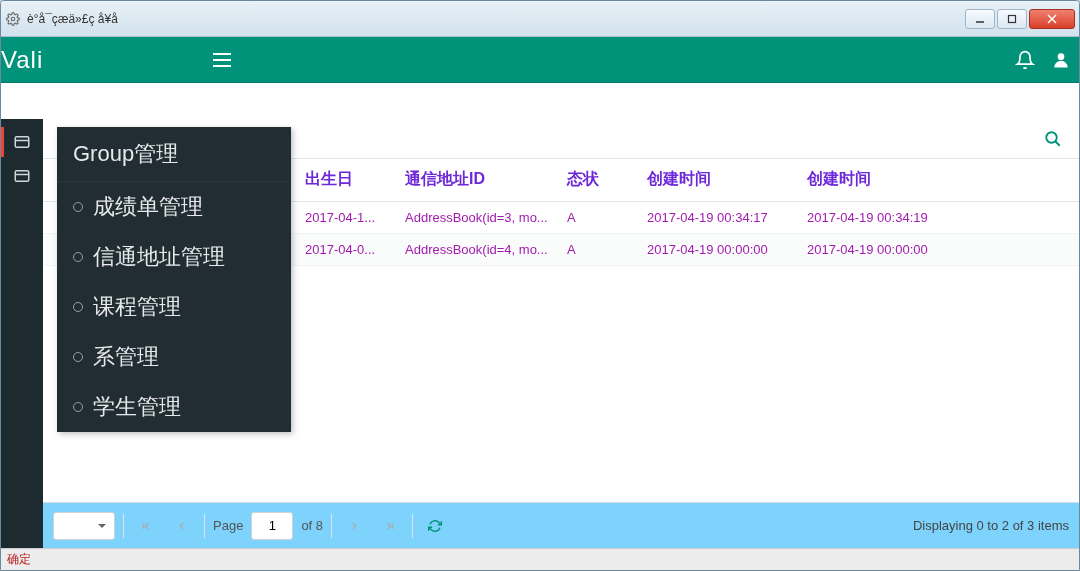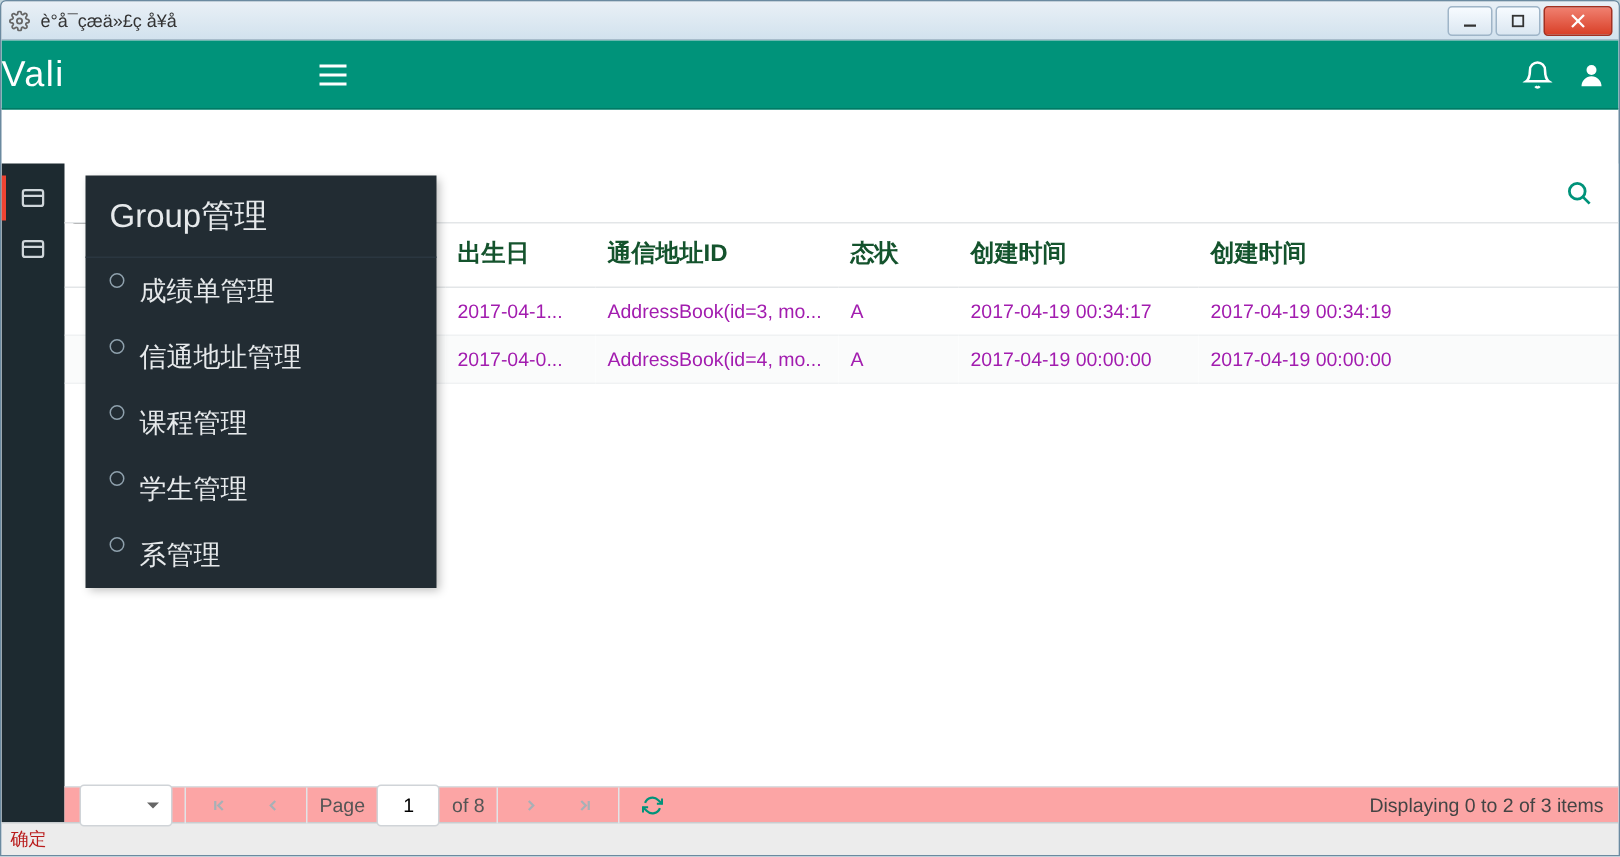--- a/index.html
+++ b/index.html
@@ -11,21 +11,21 @@
     margin: 0 auto;
     width: 1080px; height: 571px;
     background: #fff;
     border: 1px solid #6b8aa0;
     border-radius: 4px 4px 0 0;
     display: flex; flex-direction: column;
     position: relative;
     overflow: hidden;
   }
   .titlebar {
-    height: 26px;
+    height: 36px;
     background: linear-gradient(#e9f0f6, #d2e2ee);
     border-bottom: 1px solid #a8bccb;
     display: flex; align-items: center; padding: 0 4px;
     font-size: 12px;
   }
   .titlebar .ticon { width: 16px; height: 16px; margin-right: 6px; display:flex;align-items:center;justify-content:center;color:#555; }
   .titlebar .ttitle { flex: 1; color: #333; }
   .winbtns { display: flex; gap: 0; }
   .winbtn {
     width: 30px; height: 20px;
@@ -67,31 +67,31 @@
     white-space:nowrap;
   }
 
   .flyout {
     position:absolute; left:56px; top:8px;
     width:234px; background:#222c33; color:#e6e9eb;
     z-index:10;
     box-shadow: 2px 2px 6px rgba(0,0,0,.25);
   }
   .flyout-title { font-size:22px; font-weight:300; padding:12px 16px; border-bottom:1px solid #2a3640; }
-  .flyout-item { display:flex; padding:10px 16px; font-size:18px; cursor:pointer; }
+  .flyout-item { display:flex; align-items:center; padding:10px 16px; font-size:22px; cursor:pointer; }
   .flyout-item .circ { width:10px; height:10px; border:1px solid #8fa1ad; border-radius:50%; margin-right:10px; flex-shrink:0; }
 
   .content { flex:1; display:flex; flex-direction:column; position:relative; }
   .toolarea { height:40px; border-bottom:1px solid #e3e6e8; display:flex; align-items:center; justify-content:flex-end; padding-right:14px; }
   .toolarea .searchbtn { color:#00937a; cursor:pointer; width:24px; height:24px; display:flex;align-items:center;justify-content:center; }
 
   .grid { flex:1; overflow:hidden; }
   table { width:100%; border-collapse:collapse; table-layout:fixed; }
   thead th {
-    text-align:left; font-weight:700; font-size:16px; color:#14532d;
+    text-align:left; font-weight:700; font-size:16px; color:#6d28d9;
     height:42px; padding:0 8px; background:#fff;
     border-bottom:1px solid #e3e6e8;
     white-space:nowrap; overflow:hidden; text-overflow:ellipsis;
   }
   tbody td {
     height:32px; padding:0 8px; font-size:13px; color:#a21caf;
     border-bottom:1px solid #f0f2f3;
     white-space:nowrap; overflow:hidden; text-overflow:ellipsis;
   }
   tbody tr:nth-child(odd) { background:#fff; }
@@ -99,21 +99,21 @@
 
   .col-lead { width:254px; }
   .col-birth { width:100px; }
   .col-addr { width:162px; }
   .col-state { width:80px; }
   .col-created { width:160px; }
   .col-updated { width:auto; }
 
   
   .pager {
-    height:24px; border-top:1px solid #d9dde0; background:#fca5a5;
+    height:46px; border-top:1px solid #d9dde0; background:#7dd3fc;
     display:flex; align-items:center; padding:0 10px; gap:8px; font-size:13px; color:#333;
   }
   .pager .dd {
     width:62px; height:28px; border:1px solid #d0d4d8; border-radius:3px; background:#fff;
     display:flex; align-items:center; justify-content:flex-end; padding-right:8px; cursor:pointer;
   }
   .pager .dd .caret { border:4px solid transparent; border-top-color:#666; margin-top:4px; }
   .pager .sep { width:1px; height:24px; background:#e1e4e7; }
   .pager .pbtn {
     width:28px; height:28px; border-radius:3px;
@@ -213,25 +213,25 @@
       <div class="flyout-item">
           <span class="circ"></span>
           <span>信通地址管理</span>
         </div>
       <div class="flyout-item">
           <span class="circ"></span>
           <span>课程管理</span>
         </div>
       <div class="flyout-item">
           <span class="circ"></span>
+          <span>系管理</span>
+        </div>
+      <div class="flyout-item">
+          <span class="circ"></span>
           <span>学生管理</span>
-        </div>
-      <div class="flyout-item">
-          <span class="circ"></span>
-          <span>系管理</span>
         </div>
     </div>
 
     <div class="content">
       <div class="toolarea">
         <div class="searchbtn">
           <svg width="18" height="18" viewBox="0 0 24 24" fill="none" stroke="#00937a" stroke-width="2.5">
               <circle cx="10" cy="10" r="7"></circle>
               <line x1="21" y1="21" x2="15" y2="15"></line>
             </svg>

